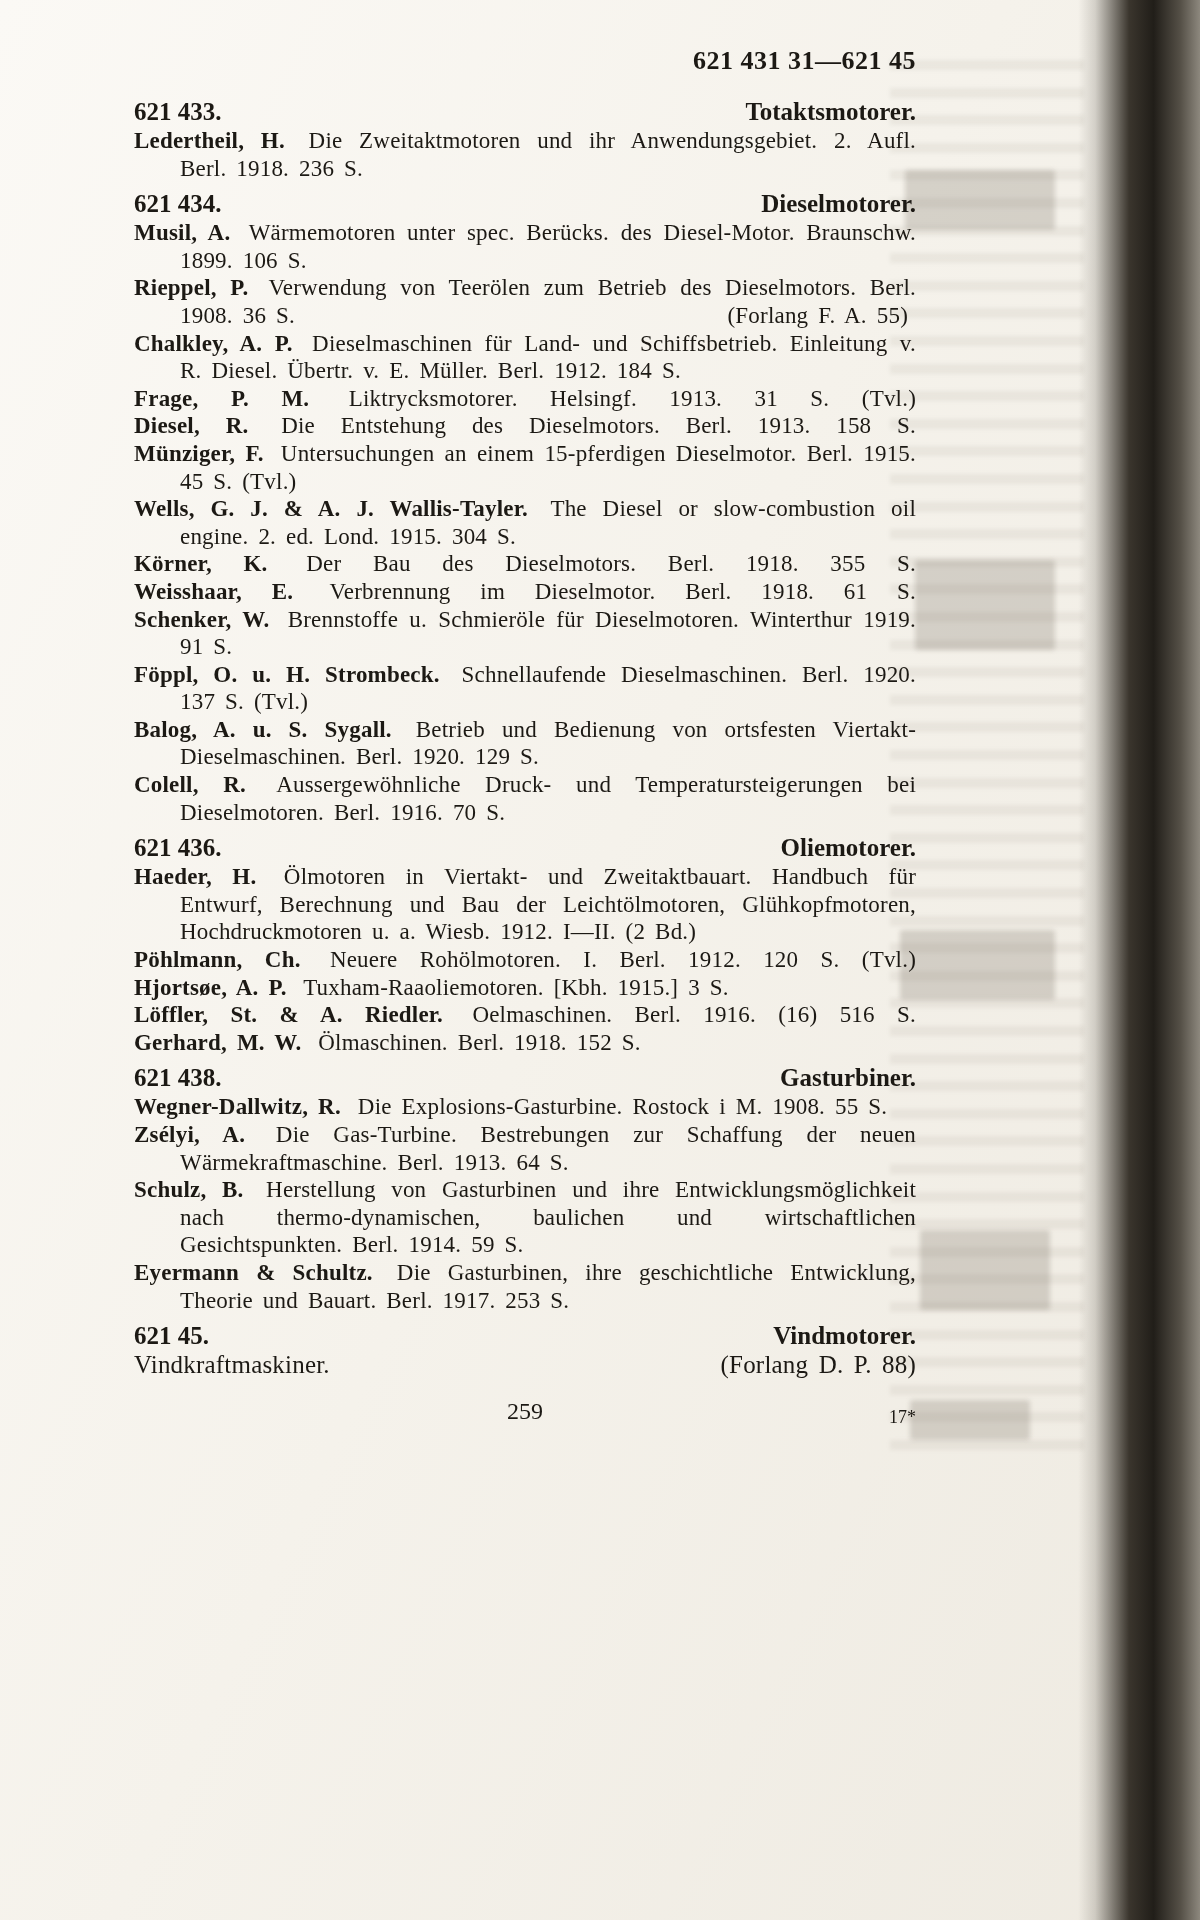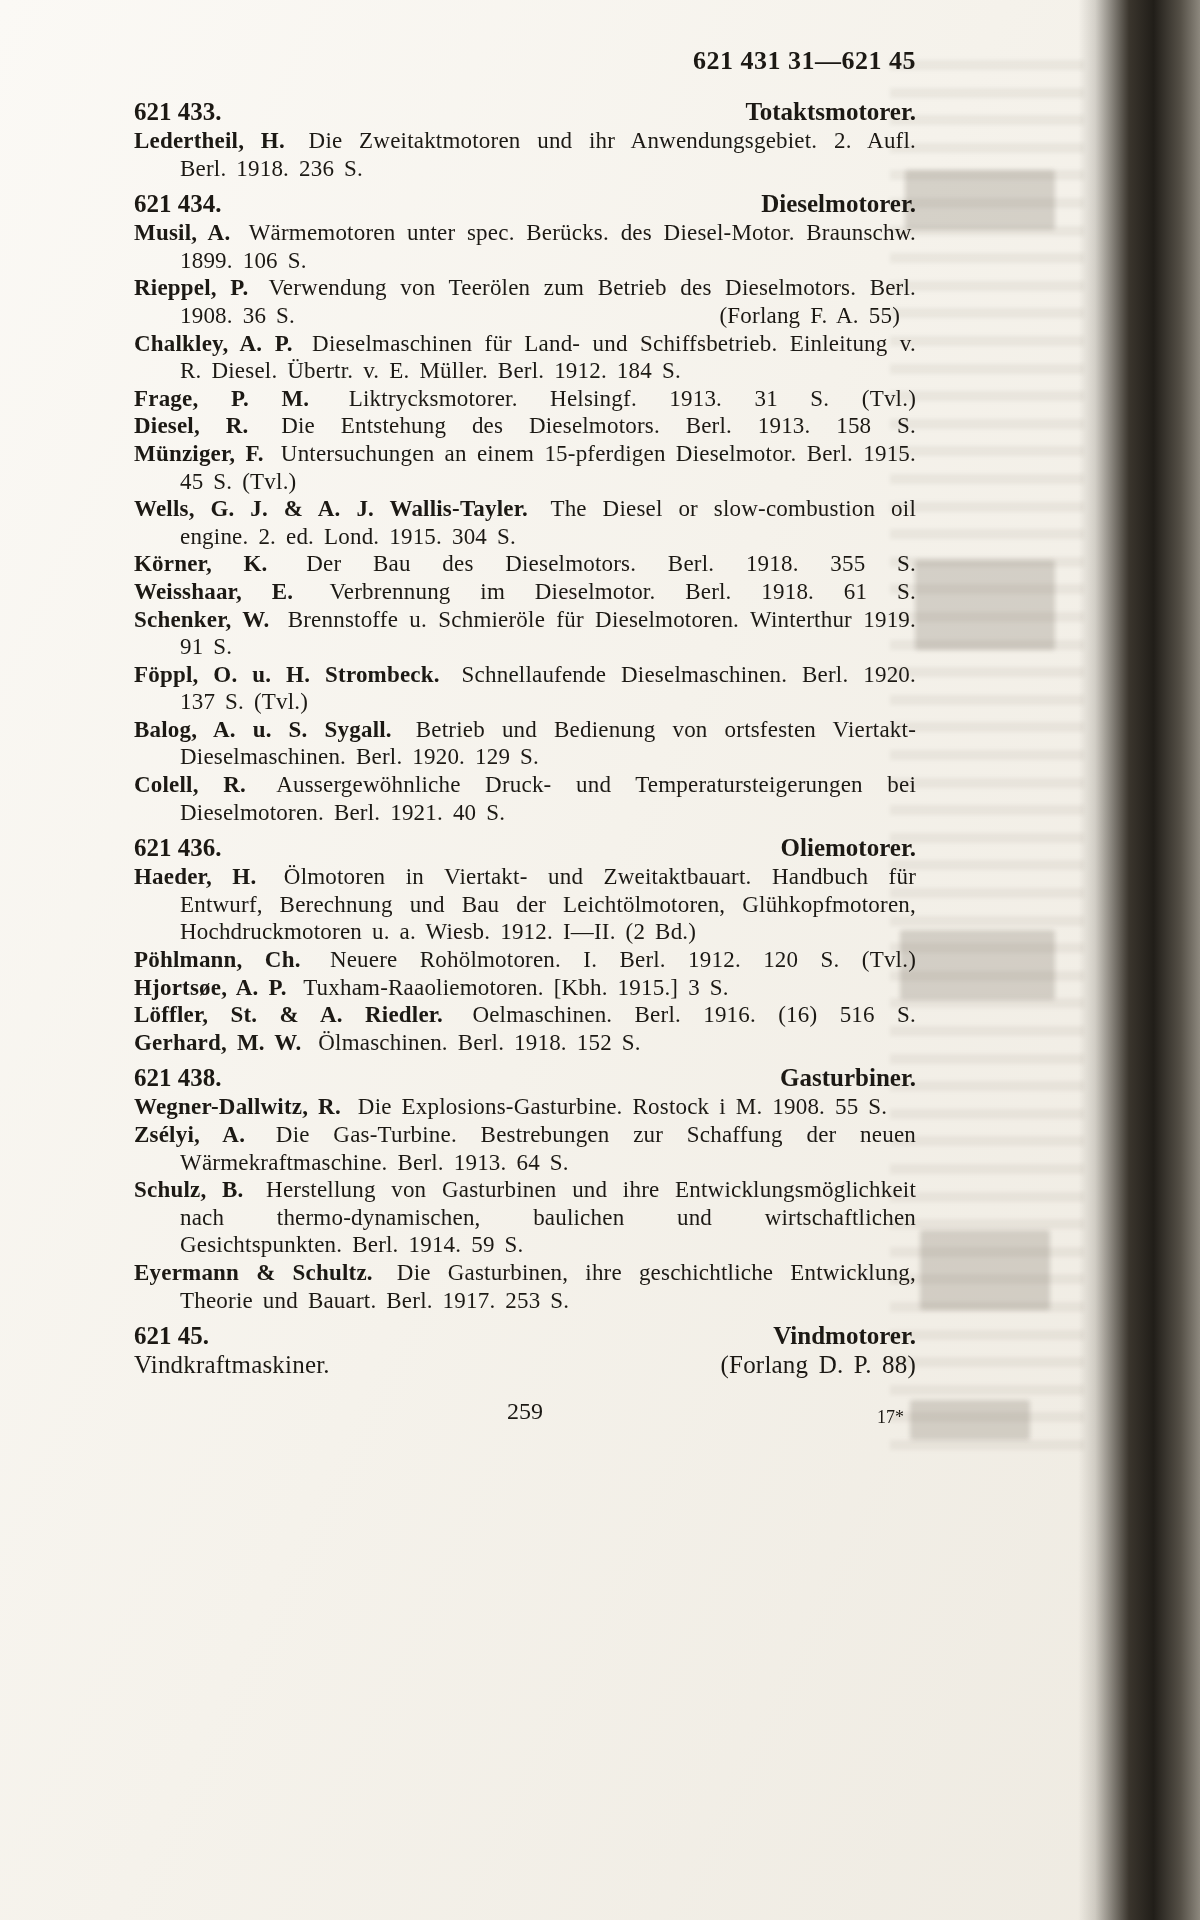--- a/index.html
+++ b/index.html
@@ -48,30 +48,30 @@
     font-weight:700;font-size:25px;line-height:31px;margin-top:6px;
   }
   .entry{
     margin:0;font-size:23px;line-height:27.6px;
     text-align:justify;word-spacing:4px;letter-spacing:.2px;
     padding-left:46px;text-indent:-46px;
   }
   .entry.has-note{position:relative;}
   .entry .author{font-weight:700;margin-right:7px;}
   .entry.spread{text-align-last:justify;}
-  .note{position:absolute;right:16px;bottom:0;white-space:nowrap;}
+  .note{position:absolute;right:8px;bottom:0;white-space:nowrap;}
   .vind-row{
     display:flex;justify-content:space-between;
     font-size:25px;line-height:27.6px;word-spacing:4px;letter-spacing:.2px;
   }
   .footer{
     position:relative;margin-top:18px;text-align:center;
     font-size:24px;line-height:28px;
   }
-  .printer-mark{position:absolute;right:12px;top:6px;font-size:18px;}
+  .printer-mark{position:absolute;right:0;top:6px;font-size:18px;}
 </style>
 </head>
 <body>
 
 <div class="paper"></div>
 
 <div class="bleed-stripes"></div>
 <div class="smudge" style="left:905px;top:170px;width:150px;height:60px;"></div>
 <div class="smudge" style="left:915px;top:560px;width:140px;height:90px;"></div>
 <div class="smudge" style="left:900px;top:930px;width:155px;height:70px;"></div>
@@ -117,21 +117,21 @@
       <span>Der Bau des Dieselmotors. Berl. 1918. 355 S.</span></p>
     <p class="entry spread"><b class="author">Weisshaar, E.</b>
       <span>Verbrennung im Dieselmotor. Berl. 1918. 61 S.</span></p>
     <p class="entry"><b class="author">Schenker, W.</b>
       <span>Brennstoffe u. Schmieröle für Dieselmotoren. Winterthur 1919. 91 S.</span></p>
     <p class="entry"><b class="author">Föppl, O. u. H. Strombeck.</b>
       <span>Schnellaufende Dieselmaschinen. Berl. 1920. 137 S. (Tvl.)</span></p>
     <p class="entry"><b class="author">Balog, A. u. S. Sygall.</b>
       <span>Betrieb und Bedienung von ortsfesten Viertakt-Dieselmaschinen. Berl. 1920. 129 S.</span></p>
     <p class="entry"><b class="author">Colell, R.</b>
-      <span>Aussergewöhnliche Druck- und Temperatursteigerungen bei Dieselmotoren. Berl. 1921. 40 S.</span></p>
+      <span>Aussergewöhnliche Druck- und Temperatursteigerungen bei Dieselmotoren. Berl. 1916. 70 S.</span></p>
   </section>
 
   <section class="section">
     <div class="section-head">
       <span>621 436.</span>
       <span>Oliemotorer.</span>
     </div>
     <p class="entry"><b class="author">Haeder, H.</b>
       <span>Ölmotoren in Viertakt- und Zweitaktbauart. Handbuch für Entwurf, Berechnung und Bau der Leichtölmotoren, Glühkopfmotoren, Hochdruckmotoren u. a. Wiesb. 1912. I—II. (2 Bd.)</span></p>
     <p class="entry spread"><b class="author">Pöhlmann, Ch.</b>

